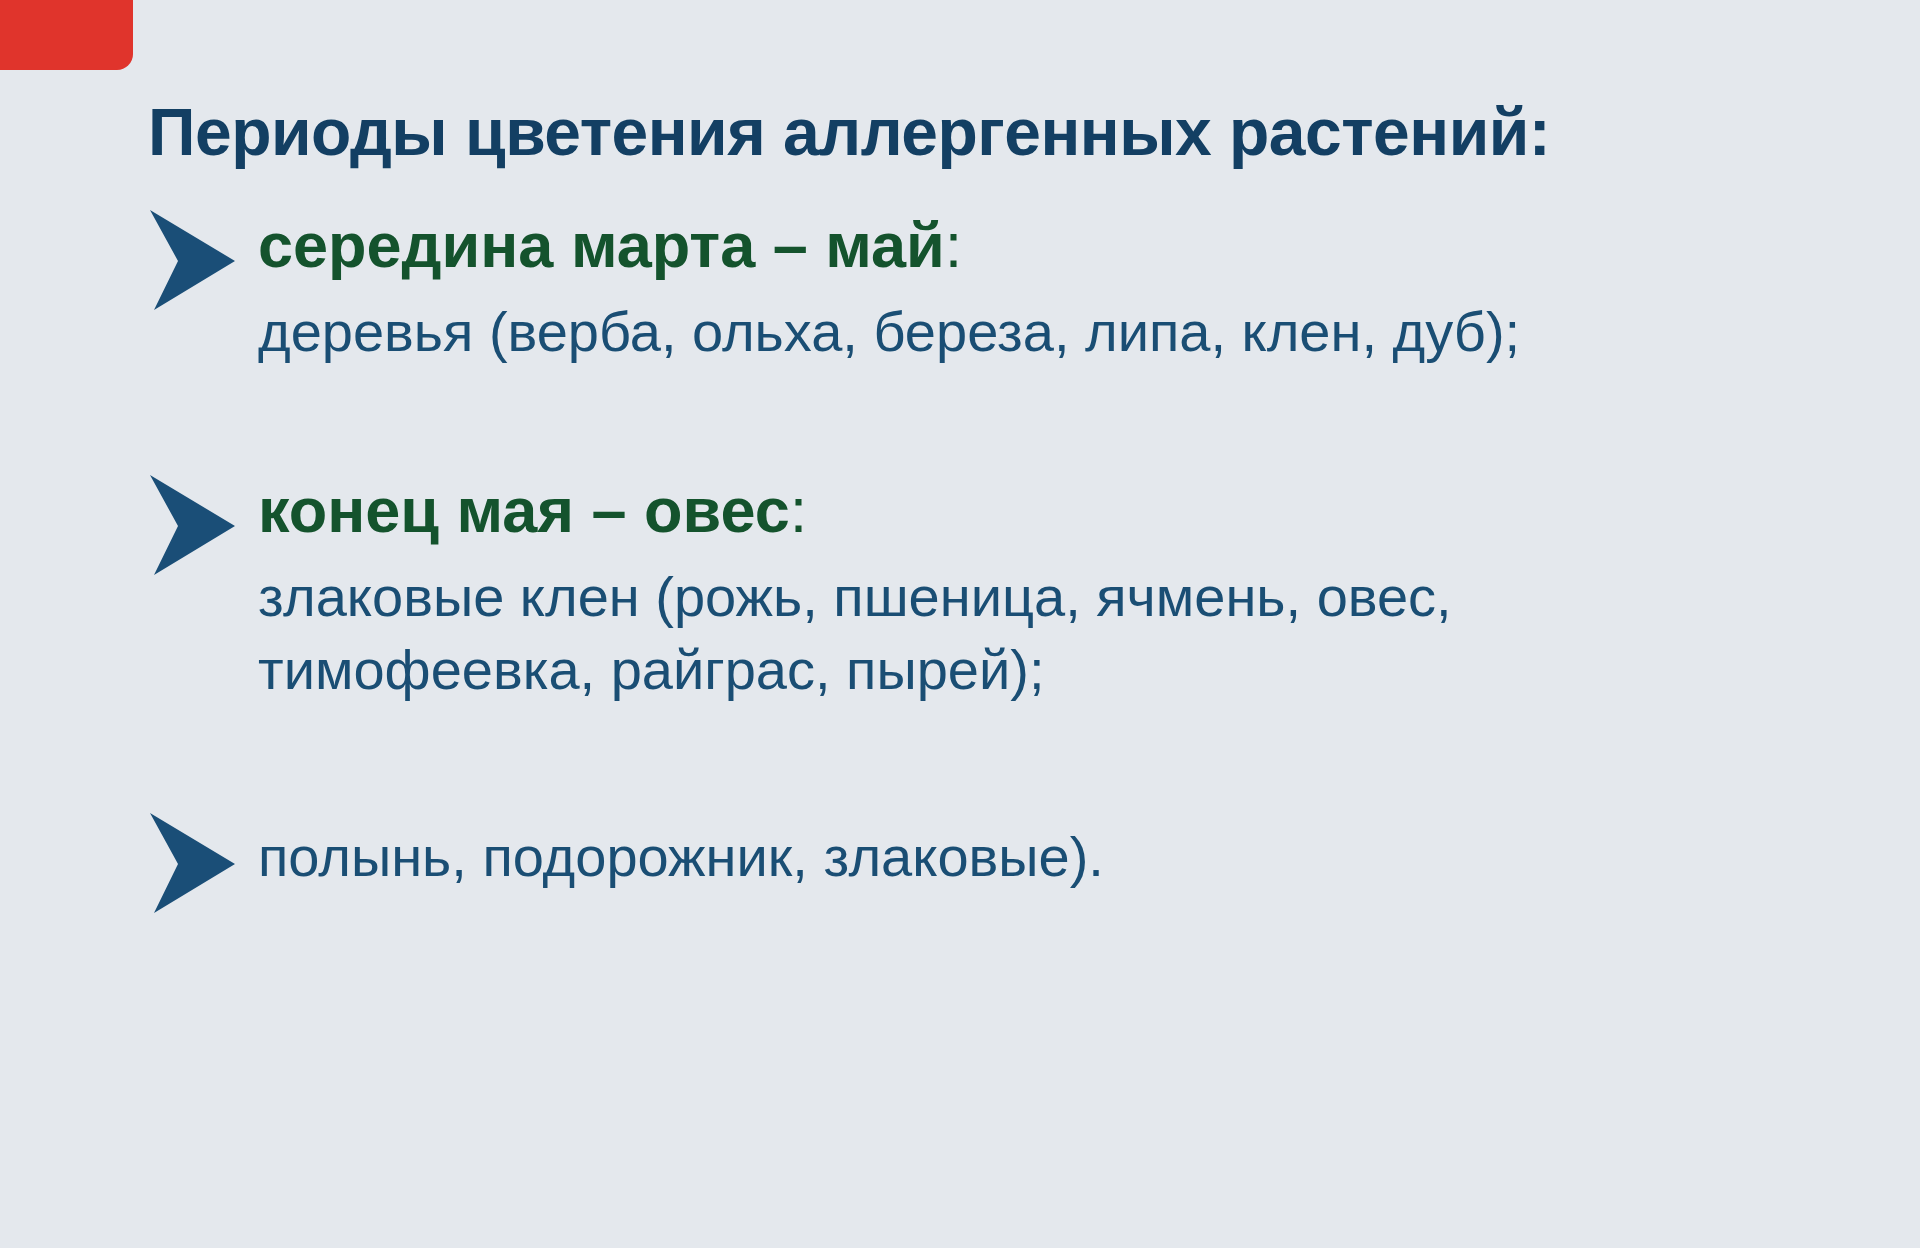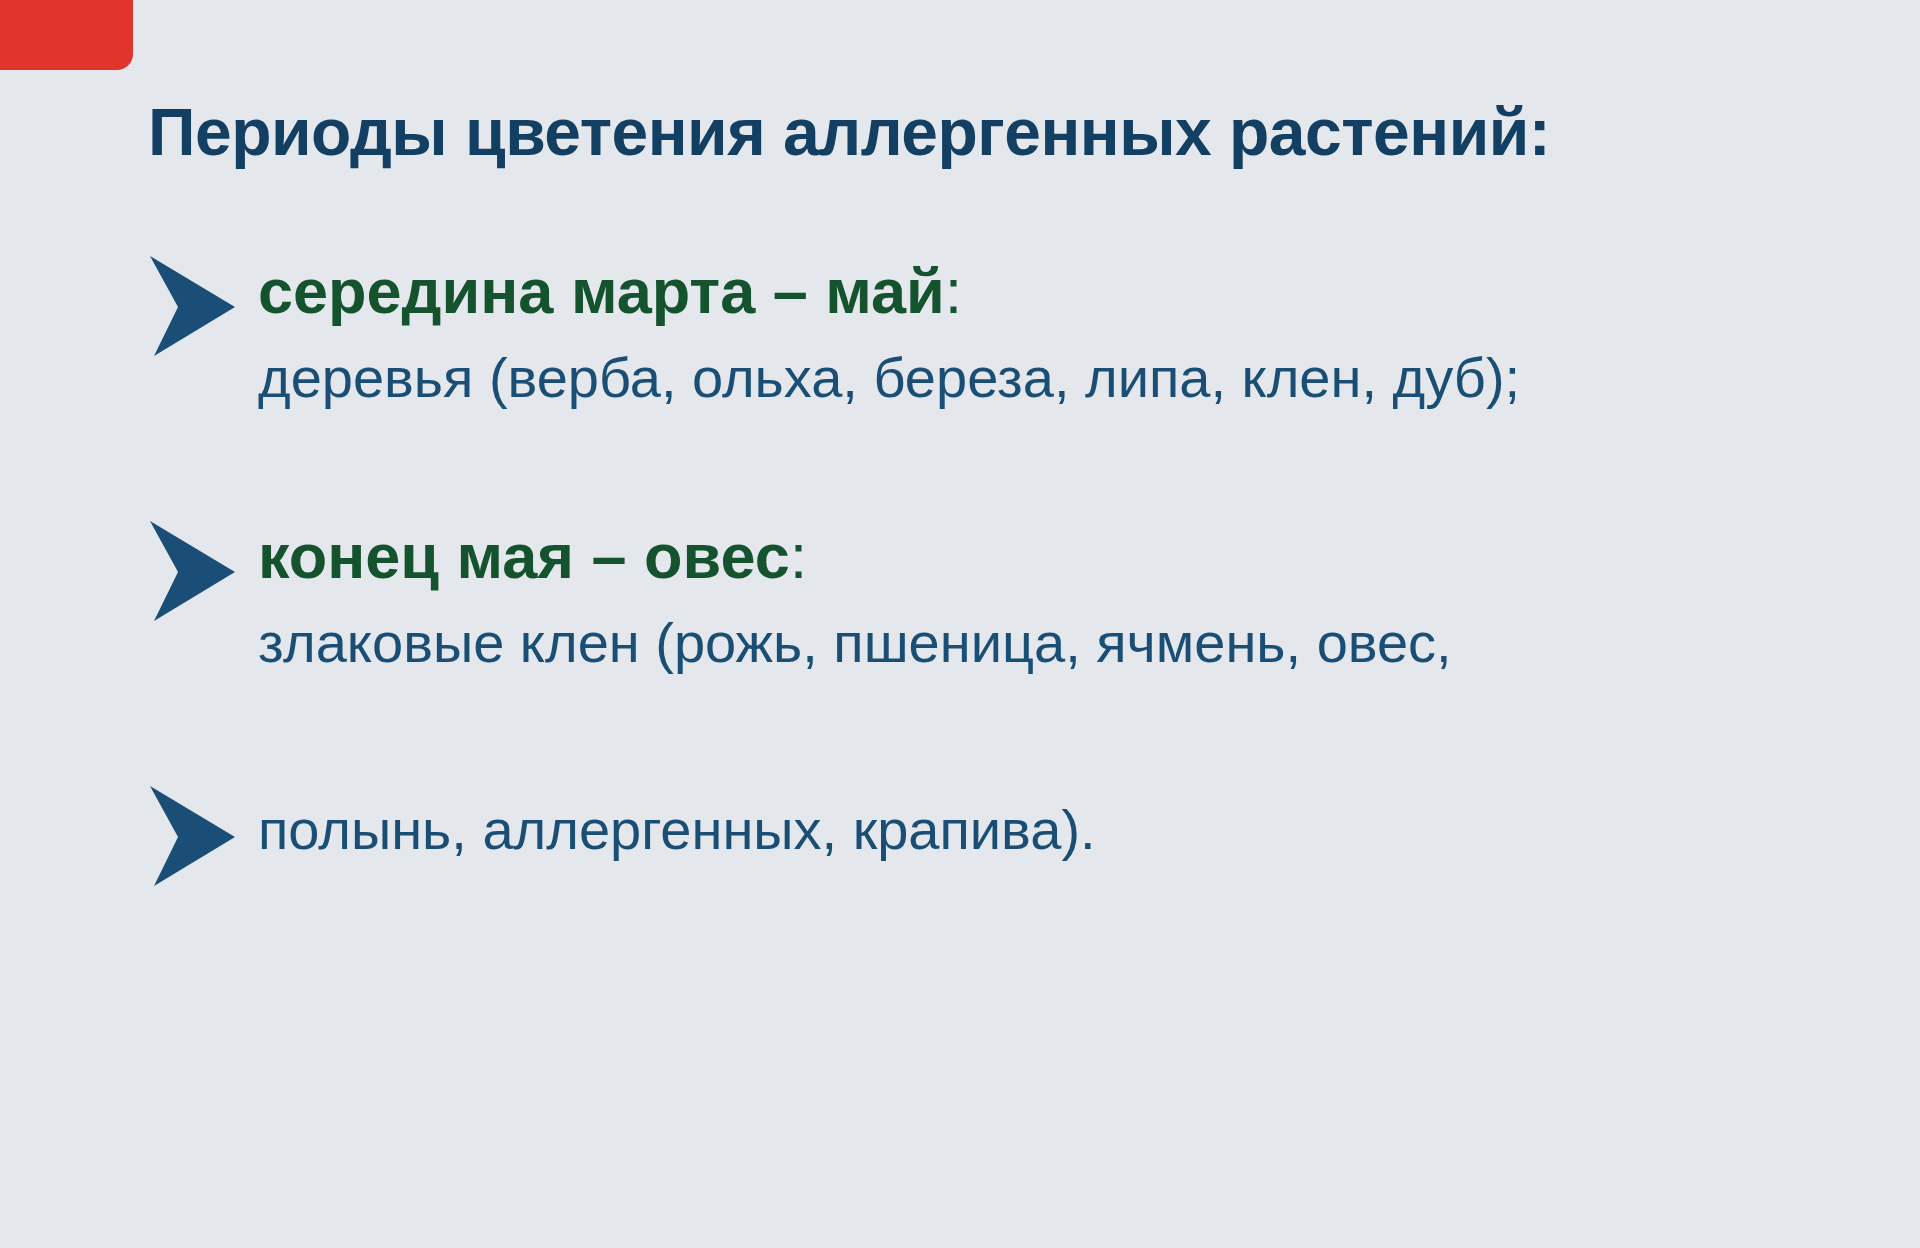--- a/index.html
+++ b/index.html
@@ -25,21 +25,21 @@
     top: 96px;
     left: 148px;
     right: 120px;
   }
   .page-title {
     font-size: 66px;
     font-weight: 700;
     color: #133f63;
     letter-spacing: -0.5px;
     line-height: 1.12;
-    margin: 0 0 82px 0;
+    margin: 0 0 36px 0;
     white-space: nowrap;
   }
   .item {
     display: grid;
     grid-template-columns: 110px 1fr;
     align-items: start;
     margin-bottom: 102px;
   }
   .item:last-child { margin-bottom: 0; }
   .icon-col { padding-top: 4px; }
@@ -95,32 +95,33 @@
       <span class="arrow-icon">
         <svg viewBox="0 0 86 100" xmlns="http://www.w3.org/2000/svg" aria-hidden="true">
           <polygon points="1,0 86,51 5,100 29,51" fill="#1a4e77"></polygon>
         </svg>
       </span>
     </div>
     <div>
       <div class="item-heading"><span>конец мая – овес</span><span class="colon">:</span></div>
       <div class="item-desc">
         <div class="desc-line">злаковые клен (рожь, пшеница, ячмень, овес,</div>
+        <div class="desc-line">тимофеевка, райграс, пырей);</div>
       </div>
     </div>
   </div>
 
   <div class="item">
     <div class="icon-col">
       <span class="arrow-icon">
         <svg viewBox="0 0 86 100" xmlns="http://www.w3.org/2000/svg" aria-hidden="true">
           <polygon points="1,0 86,51 5,100 29,51" fill="#1a4e77"></polygon>
         </svg>
       </span>
     </div>
     <div>
       <div class="item-desc">
-        <div class="desc-line">полынь, аллергенных, крапива).</div>
+        <div class="desc-line">полынь, подорожник, злаковые).</div>
       </div>
     </div>
   </div>
 
 </div>
 
 </body></html>

